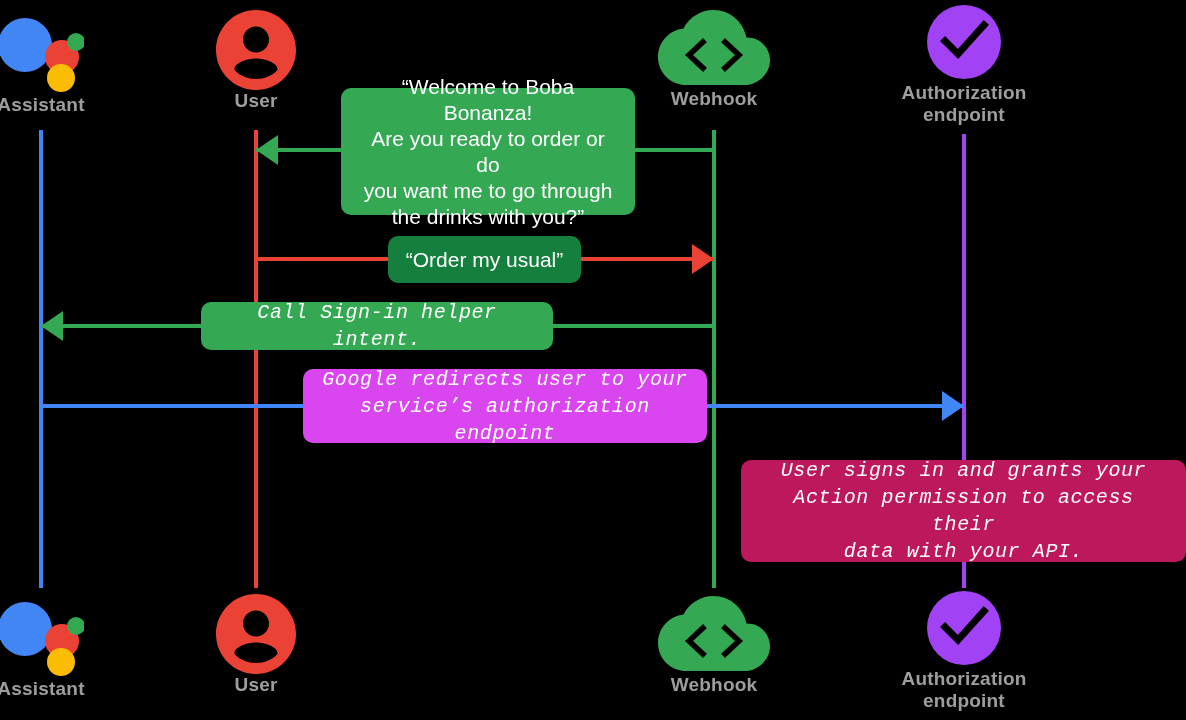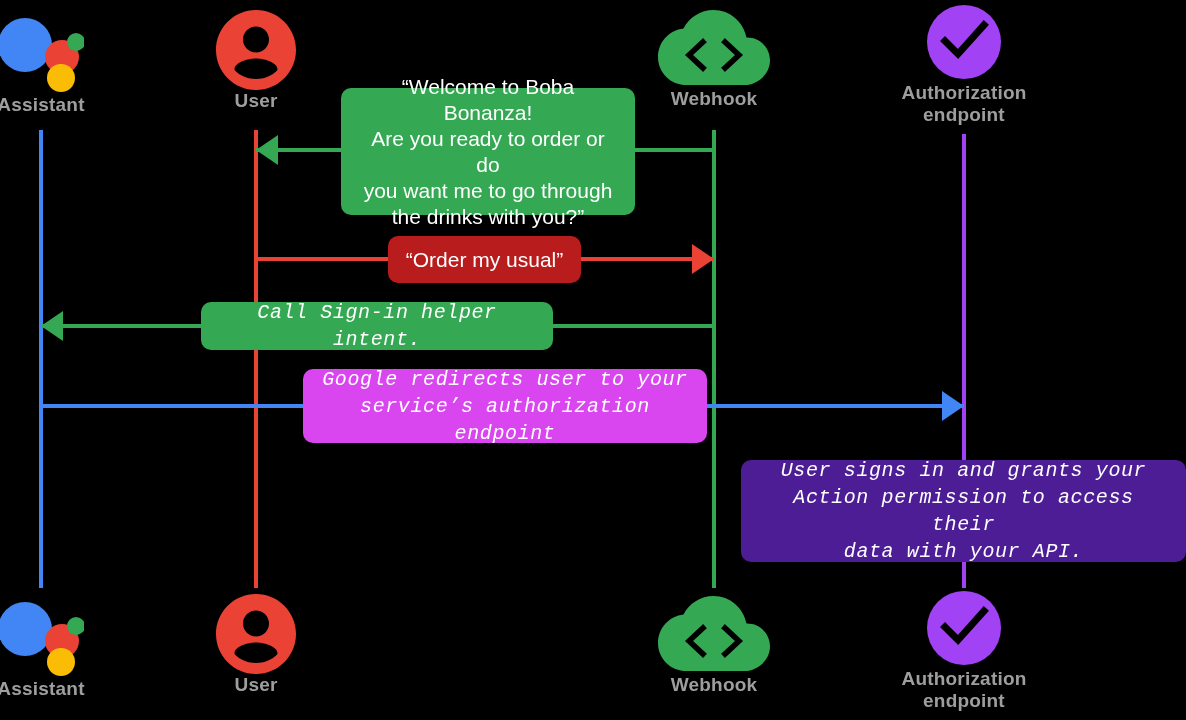--- a/index.html
+++ b/index.html
@@ -116,28 +116,28 @@
       <div class="arrow-head left" style="top: 326px; left: 41px; border-right-color: rgb(52, 168, 83);"></div>
       <div class="msg-line" style="left: 41px; top: 406px; width: 923px; background: rgb(66, 133, 244);"></div>
       <div class="arrow-head right" style="top: 406px; left: 942px; border-left-color: rgb(66, 133, 244);"></div>
     </div>
 
   <div id="bubbles-layer">
       <div class="bubble sans" style="left: 341px; top: 88px; width: 294px; height: 127px; background: rgb(52, 168, 83);"><span>“Welcome to Boba Bonanza!
 Are you ready to order or do
 you want me to go through
 the drinks with you?”</span></div>
-      <div class="bubble sans" style="left: 388px; top: 236px; width: 193px; height: 47px; background: #b91c1c;"><span>“Order my usual”</span></div>
+      <div class="bubble sans" style="left: 388px; top: 236px; width: 193px; height: 47px; background: #15803d;"><span>“Order my usual”</span></div>
       <div class="bubble mono" style="left: 201px; top: 302px; width: 352px; height: 48px; background: rgb(52, 168, 83);"><span>Call Sign-in helper intent.</span></div>
       <div class="bubble mono" style="left: 303px; top: 369px; width: 404px; height: 74px; background: #d946ef;"><span>Google redirects user to your
 service’s authorization endpoint</span></div>
     </div>
 
   <div id="notes-layer">
-      <div class="bubble mono" style="left: 741px; top: 460px; width: 445px; height: 102px; background: #4c1d95;"><span>User signs in and grants your
+      <div class="bubble mono" style="left: 741px; top: 460px; width: 445px; height: 102px; background: #be185d;"><span>User signs in and grants your
 Action permission to access their
 data with your API.</span></div>
     </div>
 
   <div id="actors-layer">
       <div class="actor" style="left: 41px; top: 14px;">
         <div class="icon-wrap">
           <svg width="86" height="76" viewBox="0 0 86 76">
             <circle cx="27" cy="29" r="27" fill="#4285F4"></circle>
             <circle cx="64" cy="41" r="17" fill="#EA4335"></circle>

